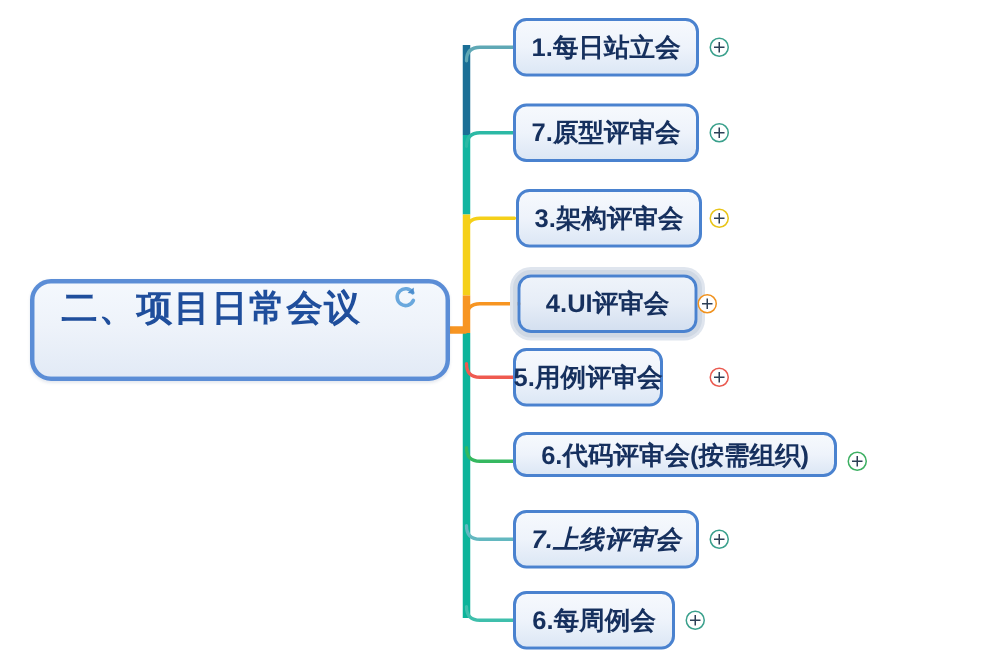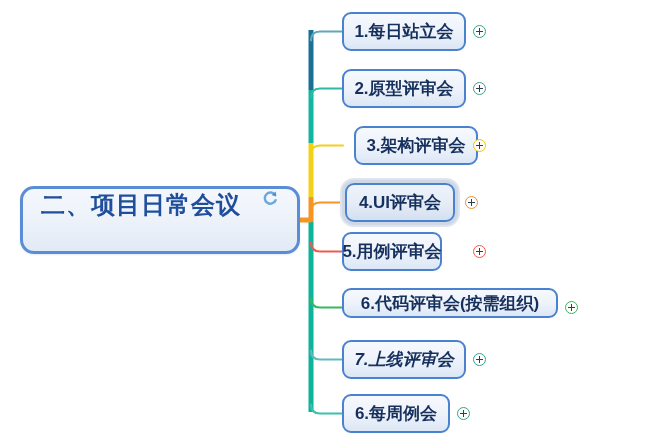--- a/index.html
+++ b/index.html
@@ -132,34 +132,34 @@
 
   <div id="children-layer">
       <div class="child-node" style="left: 342px; top: 12px; width: 124px; height: 39px;">
         <span class="child-label">1.每日站立会</span>
       </div>
       <div class="expand-toggle" style="left: 473px; top: 25px; border-color: rgb(58, 160, 140);">
         <span class="plus-h"></span>
         <span class="plus-v"></span>
       </div>
       <div class="child-node" style="left: 342px; top: 69px; width: 124px; height: 39px;">
-        <span class="child-label">2.原型评审会</span>
+        <span class="child-label">7.原型评审会</span>
       </div>
       <div class="expand-toggle" style="left: 473px; top: 82px; border-color: rgb(58, 160, 140);">
         <span class="plus-h"></span>
         <span class="plus-v"></span>
       </div>
-      <div class="child-node" style="left: 354px; top: 126px; width: 124px; height: 39px;">
+      <div class="child-node" style="left: 344px; top: 126px; width: 124px; height: 39px;">
         <span class="child-label">3.架构评审会</span>
       </div>
       <div class="expand-toggle" style="left: 473px; top: 139px; border-color: rgb(232, 196, 23);">
         <span class="plus-h"></span>
         <span class="plus-v"></span>
       </div>
-      <div class="child-node selected" style="left: 345px; top: 183px; width: 110px; height: 39px;">
+      <div class="child-node selected" style="left: 345px; top: 183px; width: 120px; height: 39px;">
         <span class="child-label">4.UI评审会</span>
       </div>
       <div class="expand-toggle" style="left: 465px; top: 196px; border-color: rgb(240, 146, 30);">
         <span class="plus-h"></span>
         <span class="plus-v"></span>
       </div>
       <div class="child-node" style="left: 342px; top: 232px; width: 100px; height: 39px;">
         <span class="child-label">5.用例评审会</span>
       </div>
       <div class="expand-toggle" style="left: 473px; top: 245px; border-color: rgb(234, 90, 80);">

